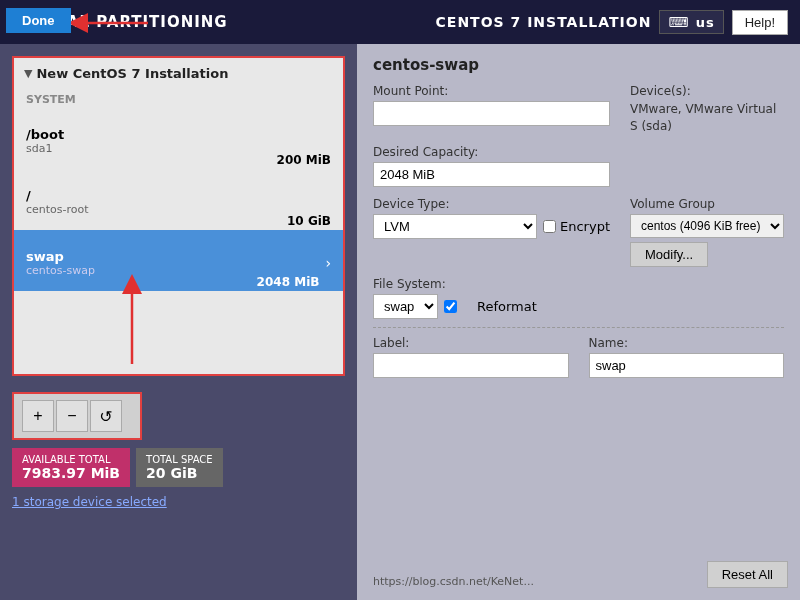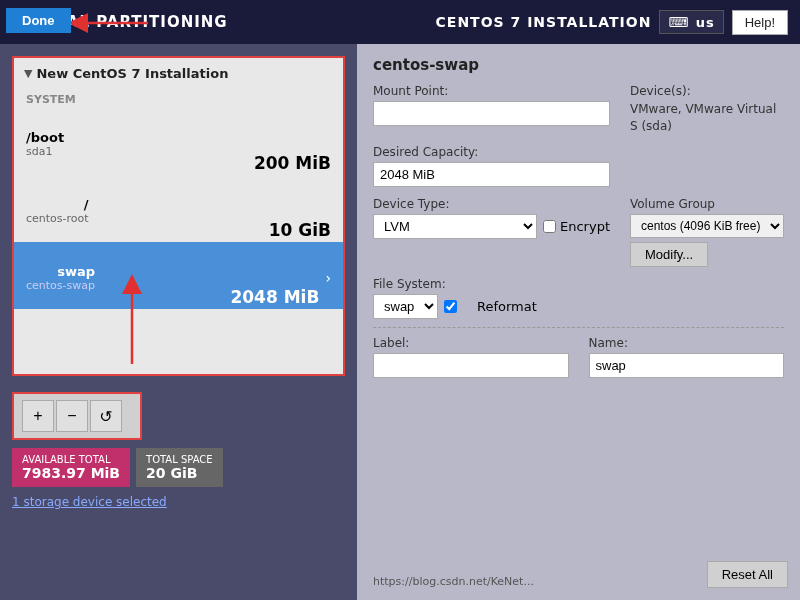--- a/index.html
+++ b/index.html
@@ -123,24 +123,24 @@
       justify-content: space-between;
       align-items: center;
       padding: 6px 12px 2px;
       background: #e8e8e8;
       cursor: pointer;
     }
     .partition-item.selected {
       background: #4a90d9;
       color: white;
     }
-    .partition-name { font-weight: bold; font-size: 13px; text-align: right; }
+    .partition-name { font-weight: bold; font-size: 13px; }
     .partition-device { font-size: 11px; color: #666; }
     .partition-item.selected .partition-device { color: #cce; }
-    .partition-size { font-weight: bold; font-size: 17px; margin-top: 39px; }
+    .partition-size { font-weight: bold; font-size: 12px; margin-top: 39px; }
     .partition-item-right {
       display: flex;
       align-items: center;
       gap: 6px;
     }
     .chevron-right {
       color: white;
       font-size: 14px;
     }
     .partition-item-info { text-align: left; }

